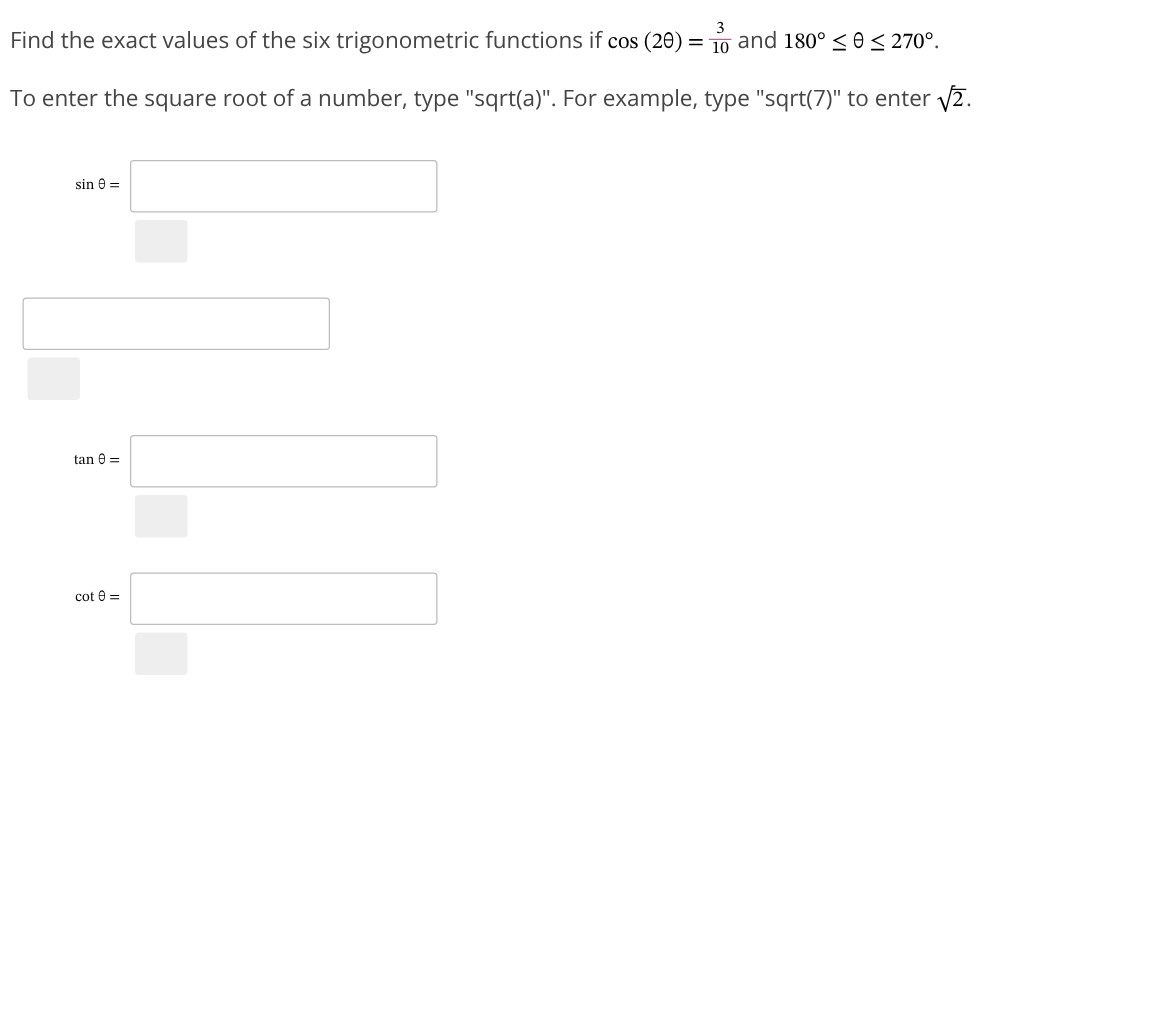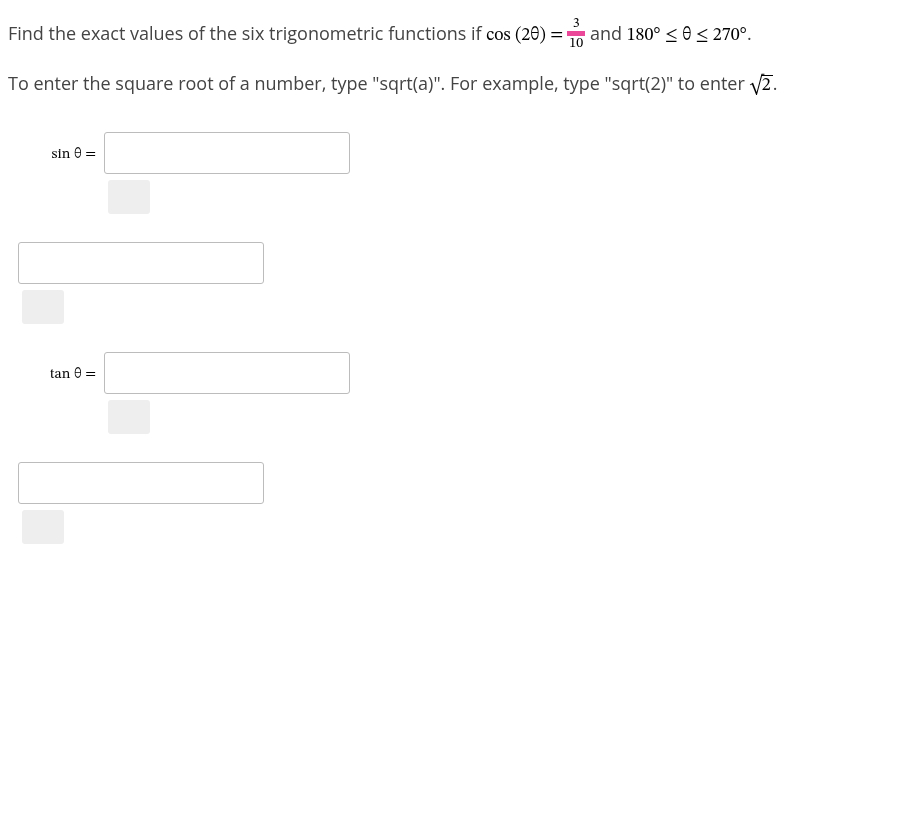--- a/index.html
+++ b/index.html
@@ -24,41 +24,41 @@
   .frac {
     display: inline-block;
     vertical-align: middle;
     text-align: center;
     font-size: 14px;
     line-height: 1.05;
     position: relative;
     top: -2px;
   }
   .frac .num { display:block; padding: 0 2px;}
-  .frac .den { display:block; border-top:5px solid #ec4899; padding: 0 2px;}
+  .frac .den { display:block; border-top:1px solid #ec4899; padding: 0 2px;}
   .sqrt {
     white-space: nowrap;
   }
   .sqrt .radicand {
     border-top: 1.2px solid #000;
     padding: 0 2px 0 1px;
     margin-left:-3px;
   }
   .answers {
     margin-top: 34px;
     padding-left: 10px;
   }
   .row {
     display: flex;
     align-items: flex-start;
     margin-bottom: 28px;
   }
   .label {
     font-family: "Cambria Math", "STIX Two Math", "Times New Roman", serif;
-    font-size: 15px;
+    font-size: 12px;
     color:#000;
     width: 78px;
     text-align: right;
     padding-right: 8px;
     padding-top: 12px;
     white-space: nowrap;
   }
   .inputs {
     display:flex;
     flex-direction: column;
@@ -85,21 +85,21 @@
   .instructions p { margin: 12px 0 18px 0; }
 </style>
 </head>
 <body>
 
 <div class="instructions">
   <p>
     <span>Find the exact values of the six trigonometric functions if </span><span class="math">cos (2θ) = </span><span class="math frac"><span class="num">3</span><span class="den">10</span></span><span> and </span><span class="math">180° ≤ θ ≤ 270°</span><span>.</span>
   </p>
   <p>
-    <span>To enter the square root of a number, type "sqrt(a)". For example, type "sqrt(2)" to enter </span><span class="math sqrt">√<span class="radicand">2</span></span><span>.</span>
+    <span>To enter the square root of a number, type "sqrt(a)". For example, type "sqrt(7)" to enter </span><span class="math sqrt">√<span class="radicand">2</span></span><span>.</span>
   </p>
 </div>
 
 <div class="answers">
 
   <div class="row">
     <div class="label">sin θ =</div>
     <div class="inputs">
       <input class="main" type="text" value="" style="">
       <div class="status-box"></div>
@@ -117,19 +117,20 @@
     <div class="label">tan θ =</div>
     <div class="inputs">
       <input class="main" type="text" value="" style="">
       <div class="status-box"></div>
     </div>
   </div>
 
 
 
   <div class="row">
+    <div class="label">cot θ =</div>
     <div class="inputs">
       <input class="main" type="text" value="" style="">
       <div class="status-box"></div>
     </div>
   </div>
 
 </div>
 
 </body></html>

